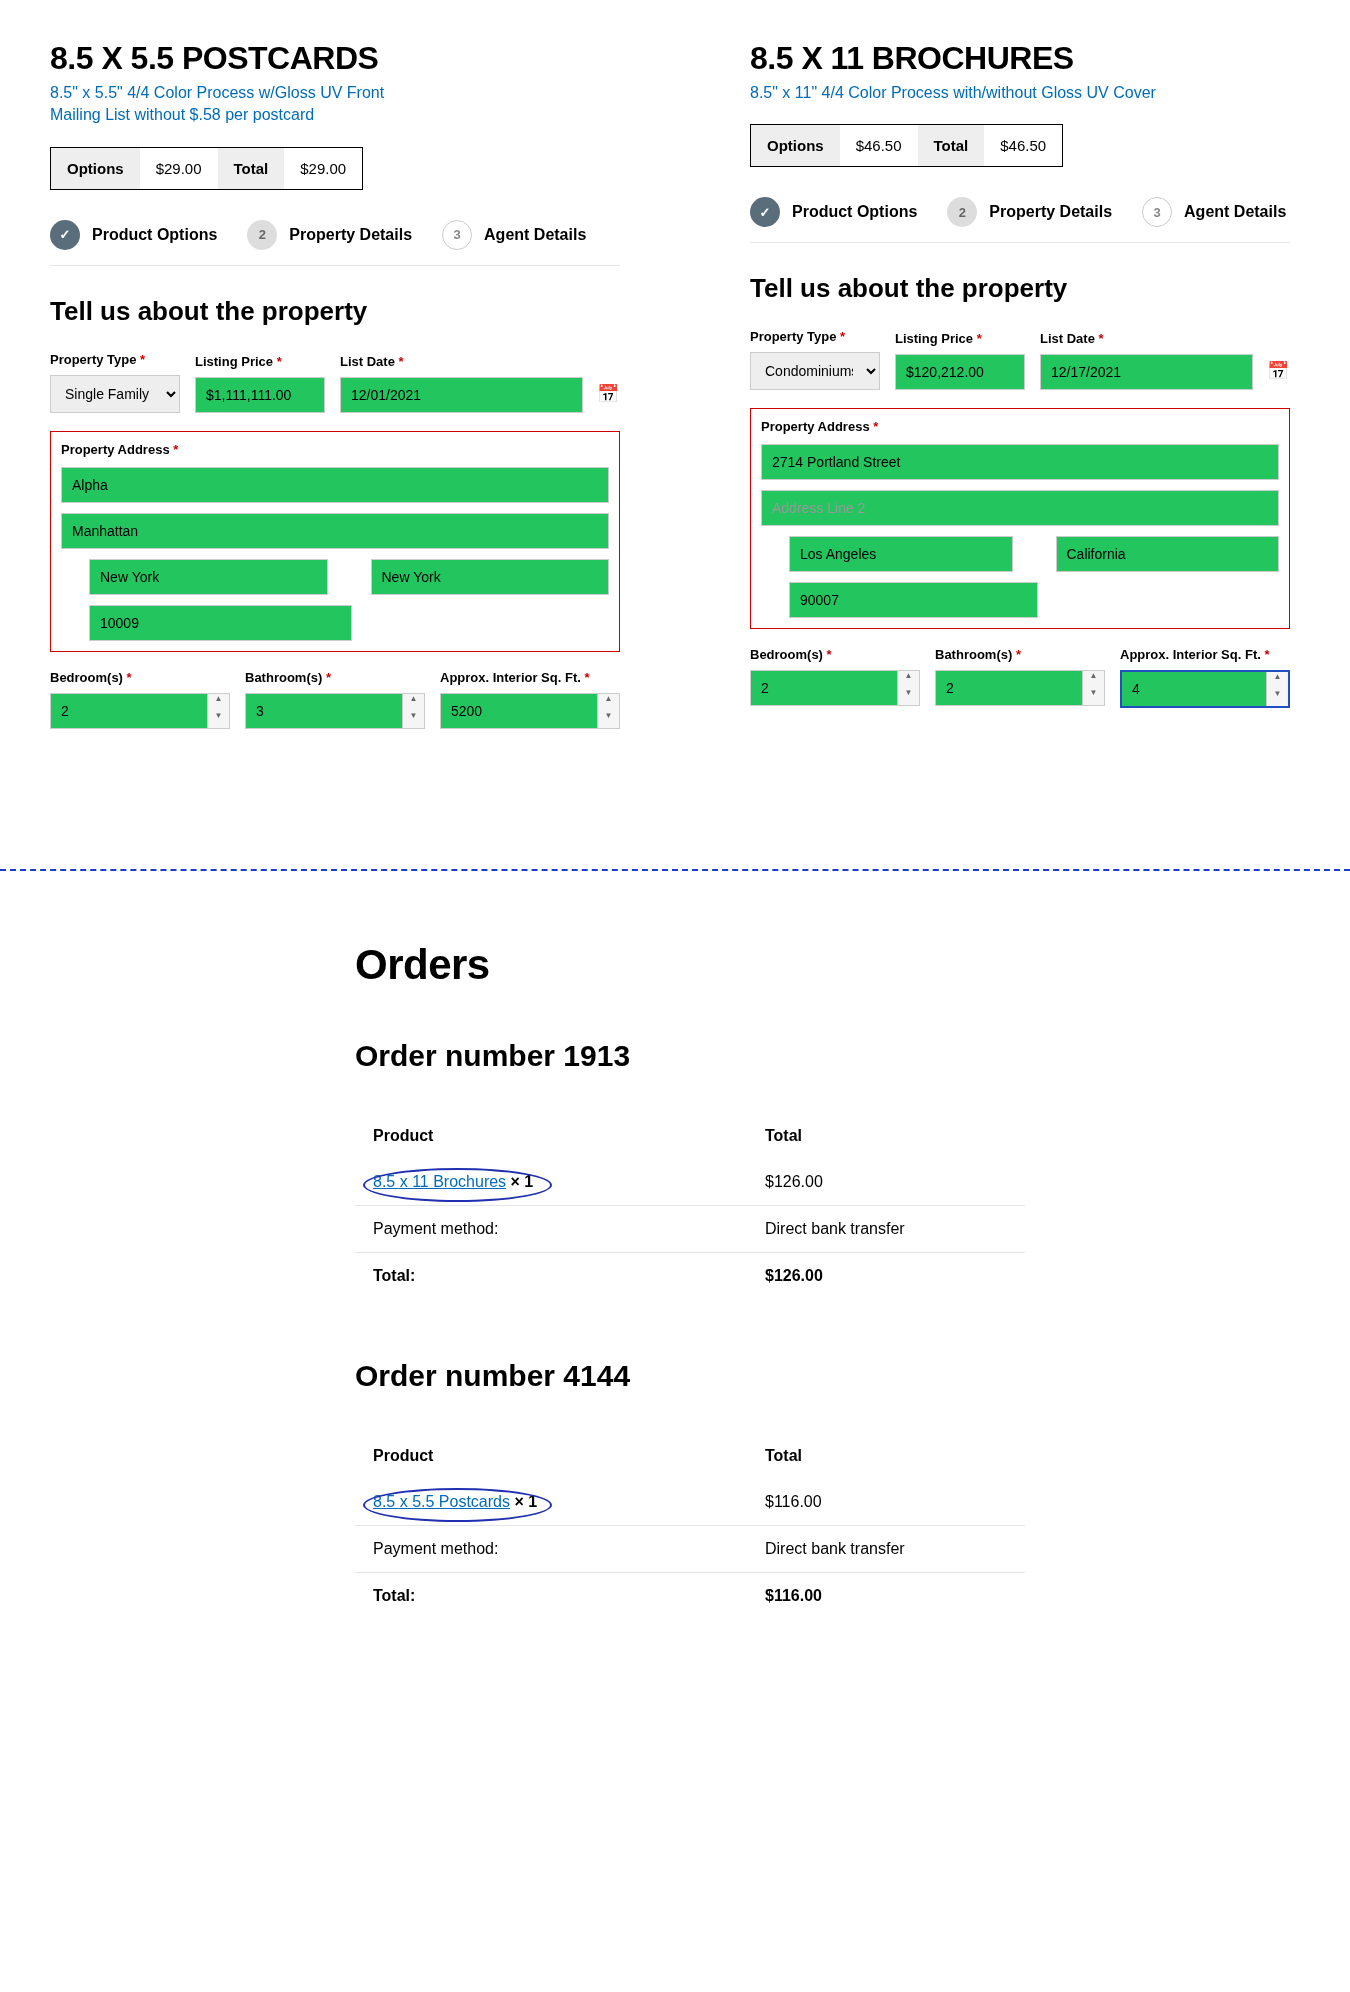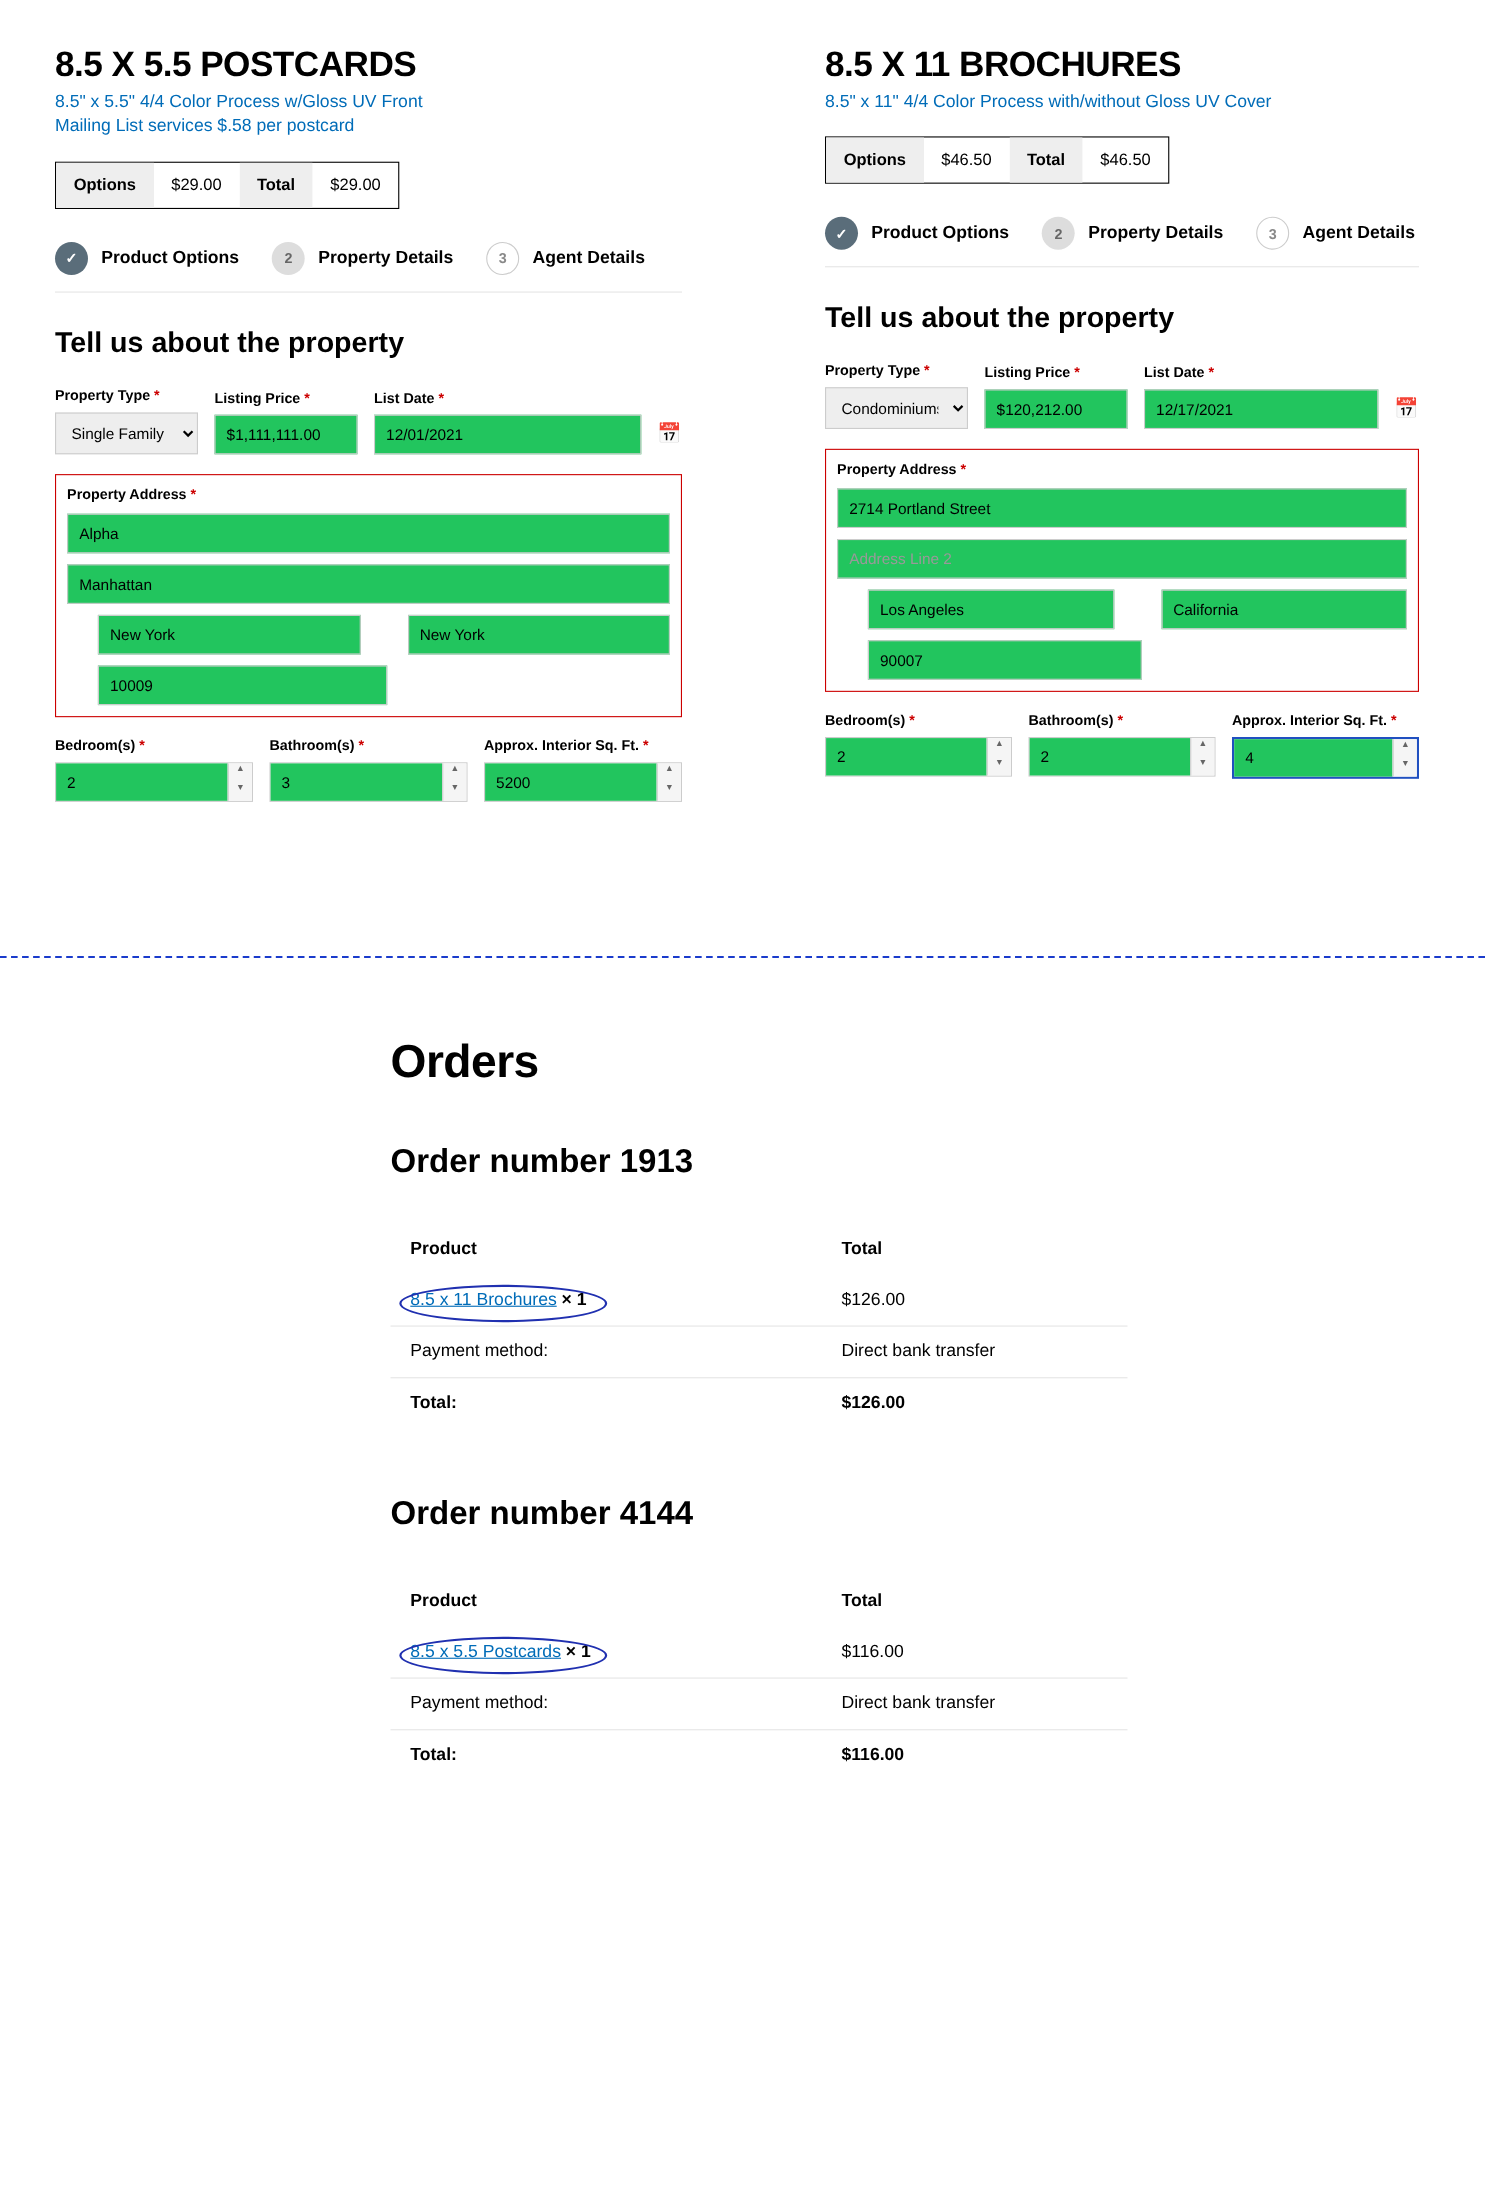--- a/index.html
+++ b/index.html
@@ -65,21 +65,21 @@
 <body>
 
 <div class="container">
 
   <div class="two-col">
 
     <div class="col">
       <h1>8.5 X 5.5 POSTCARDS</h1>
       <div class="subtitle">
         <div>8.5" x 5.5" 4/4 Color Process w/Gloss UV Front</div>
-        <div>Mailing List services $.58 per postcard</div>
+        <div>Mailing List without $.58 per postcard</div>
       </div>
       <div class="price-row">
         <div class="cell lbl">Options</div>
         <div class="cell">$29.00</div>
         <div class="cell lbl">Total</div>
         <div class="cell">$29.00</div>
       </div>
       <div class="steps">
         <div class="step">
           <div class="step-circle done">✓</div>

